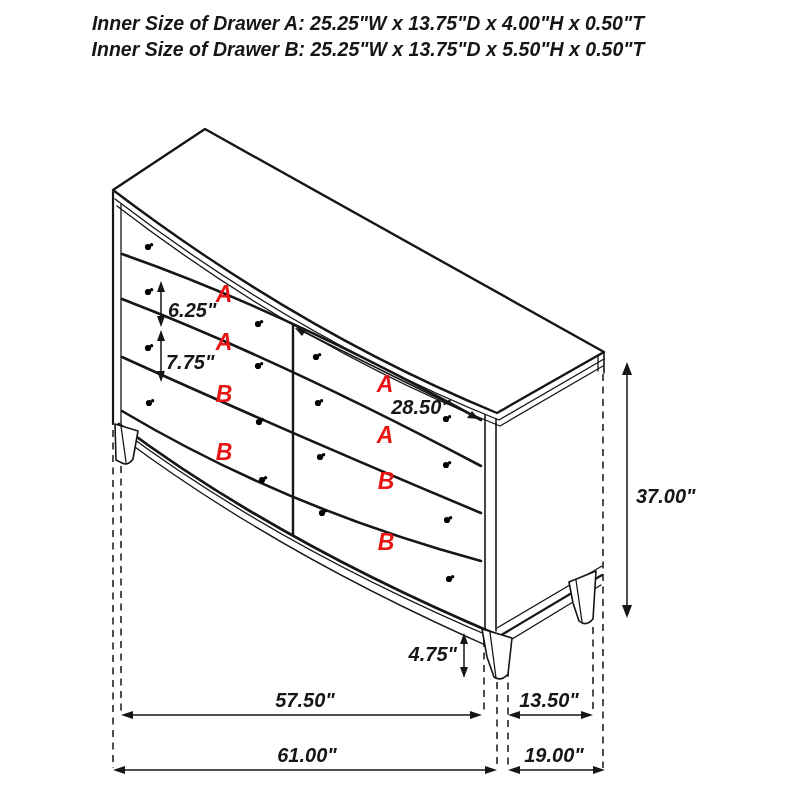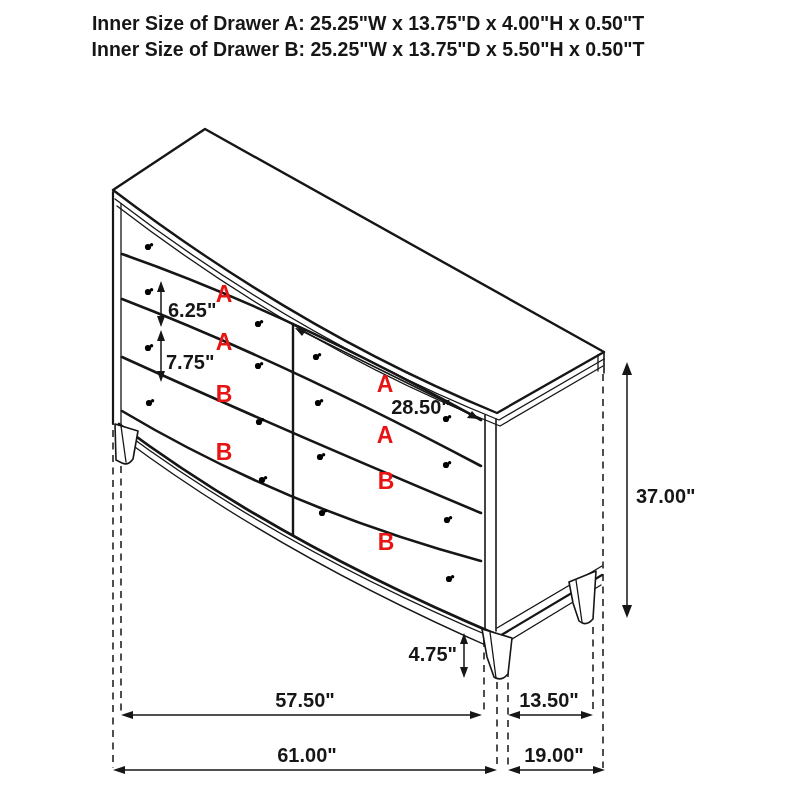--- a/index.html
+++ b/index.html
@@ -4,21 +4,21 @@
 <style>
   :root{
     --ink:#161616;
     --red:#e81414;
     --bg:#ffffff;
   }
   html,body{margin:0;padding:0;background:#fff;}
   .stage{
     width:800px;height:800px;background:var(--bg);
     font-family:"Liberation Sans", sans-serif;
-    position:relative;overflow:hidden;
+    position:relative;overflow:hidden;font-style:italic;
   }
   svg text{font-family:"Liberation Sans", sans-serif;}
   .ln{stroke:var(--ink);fill:none;stroke-linecap:round;stroke-linejoin:round;}
   .fw{fill:#ffffff;}
   .s28{stroke-width:2.8px;}
   .s24{stroke-width:2.4px;}
   .s26{stroke-width:2.6px;}
   .s22{stroke-width:2.2px;}
   .s16{stroke-width:1.6px;}
   .s13{stroke-width:1.3px;}

